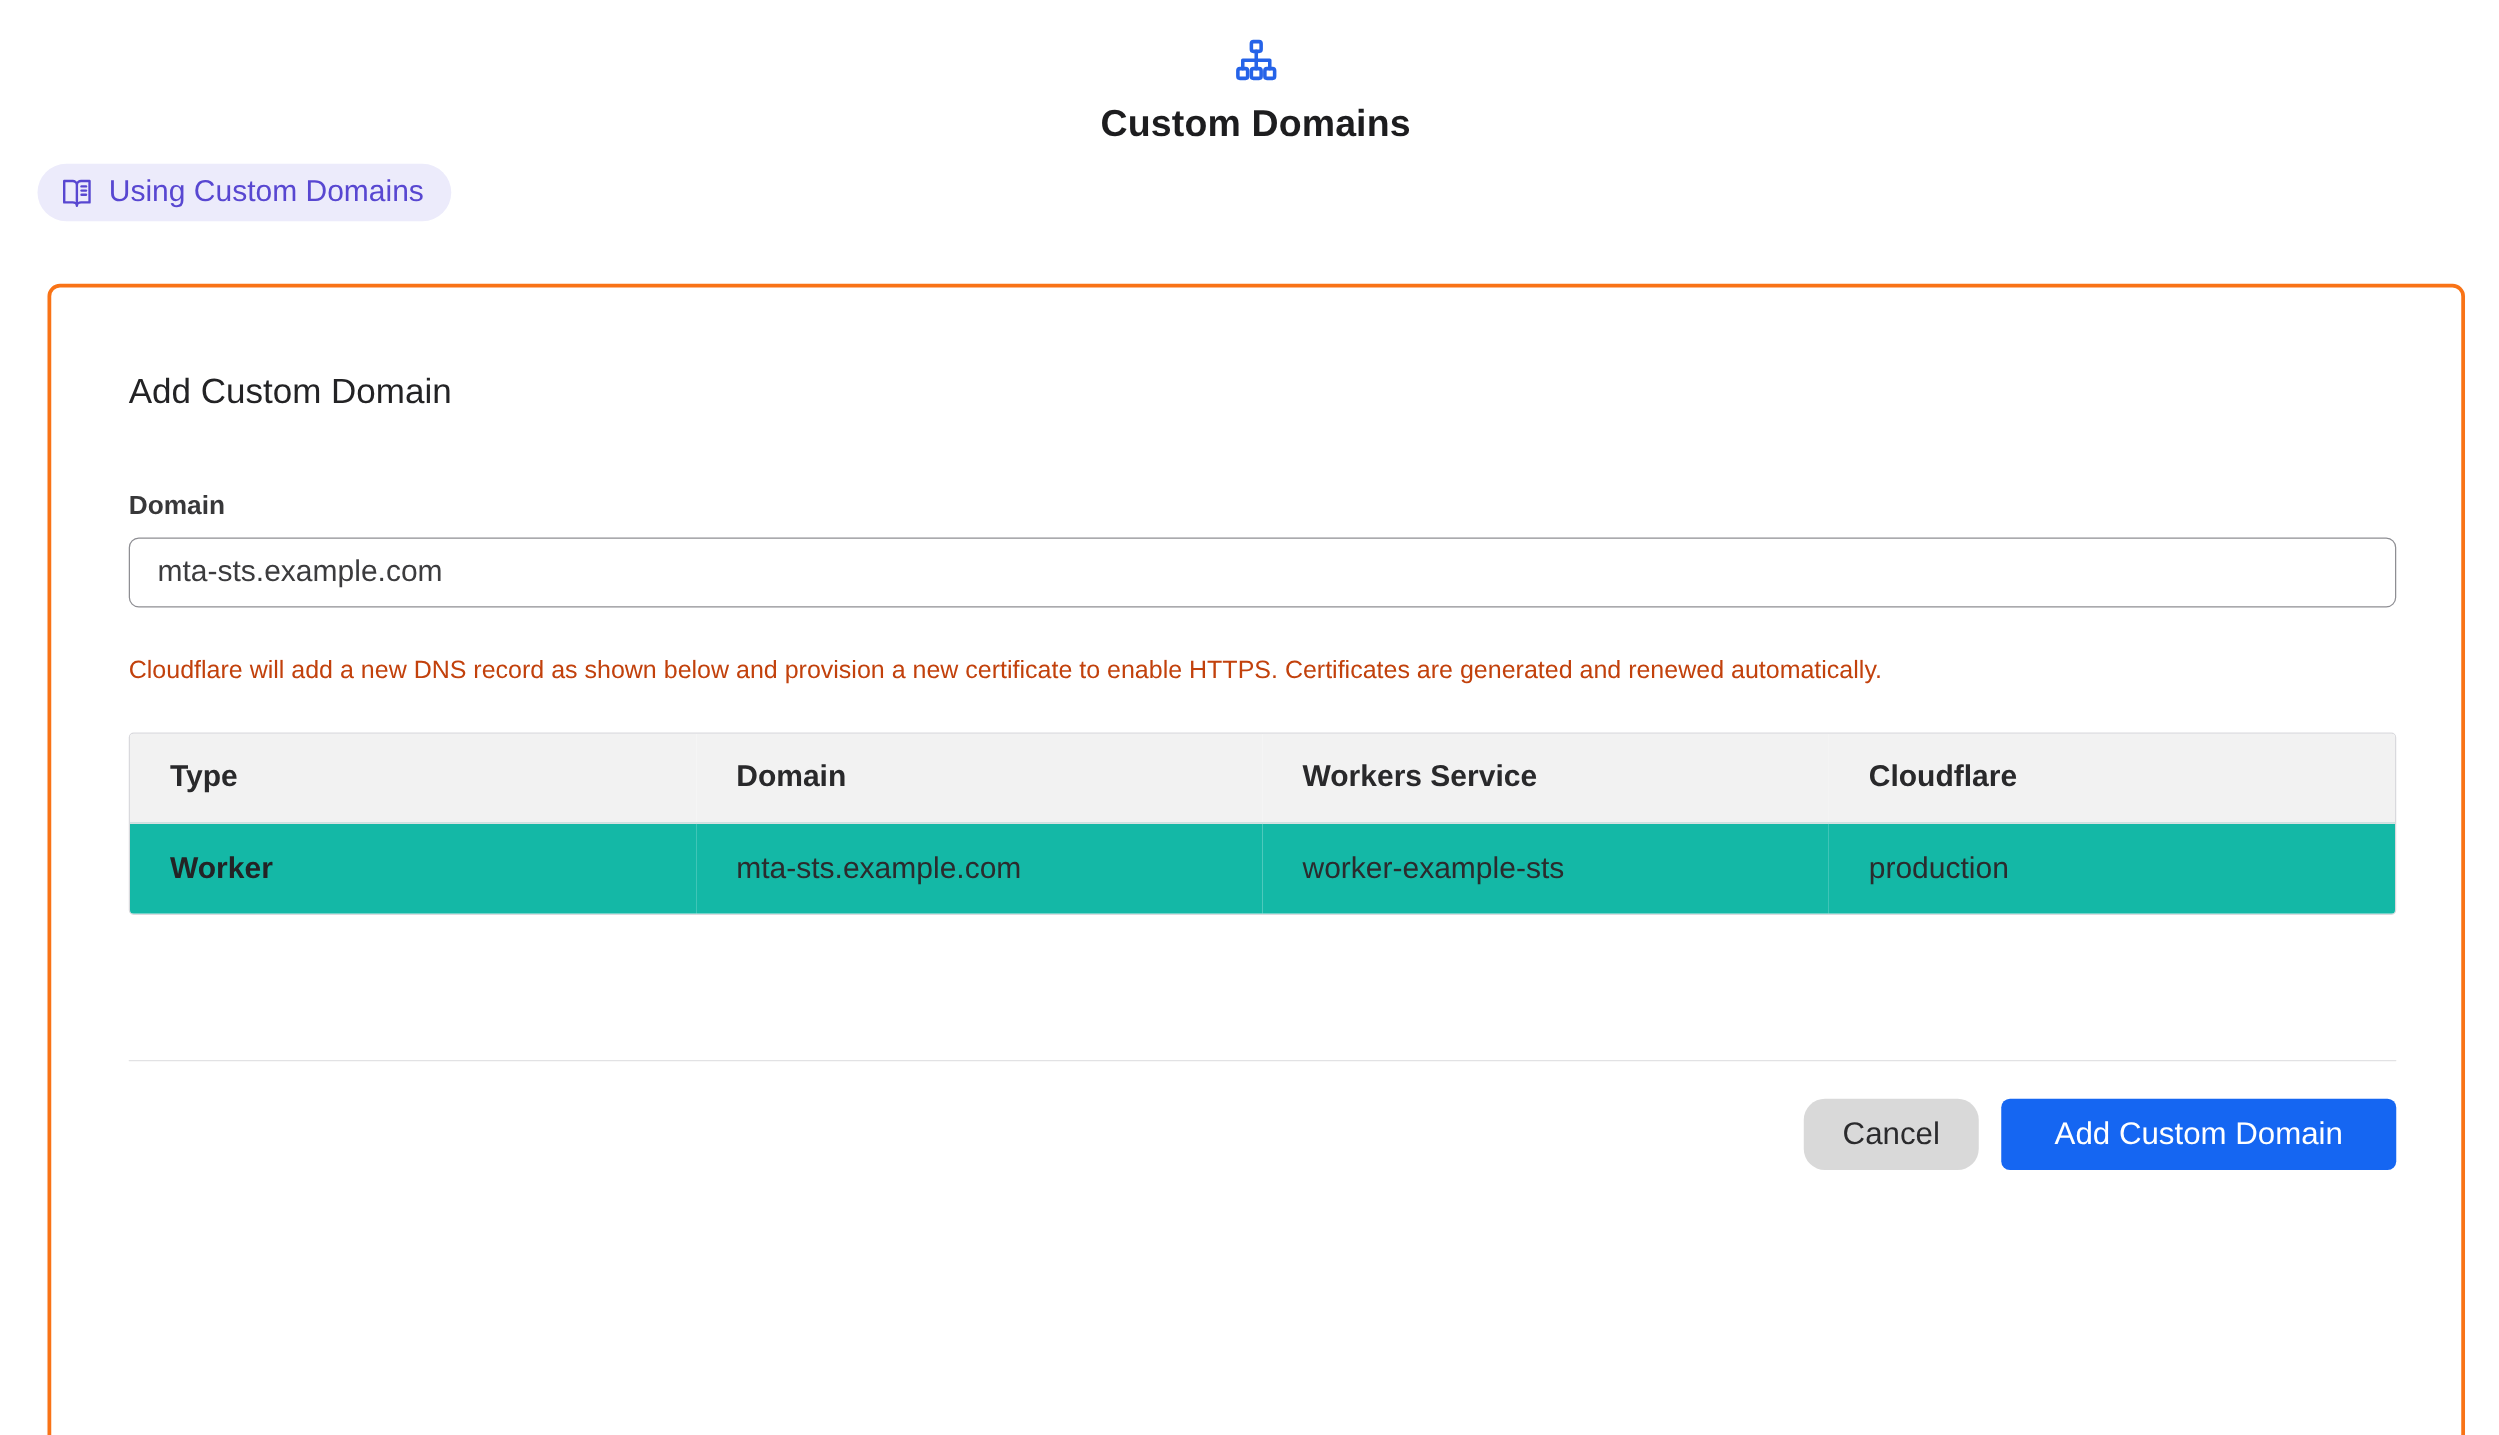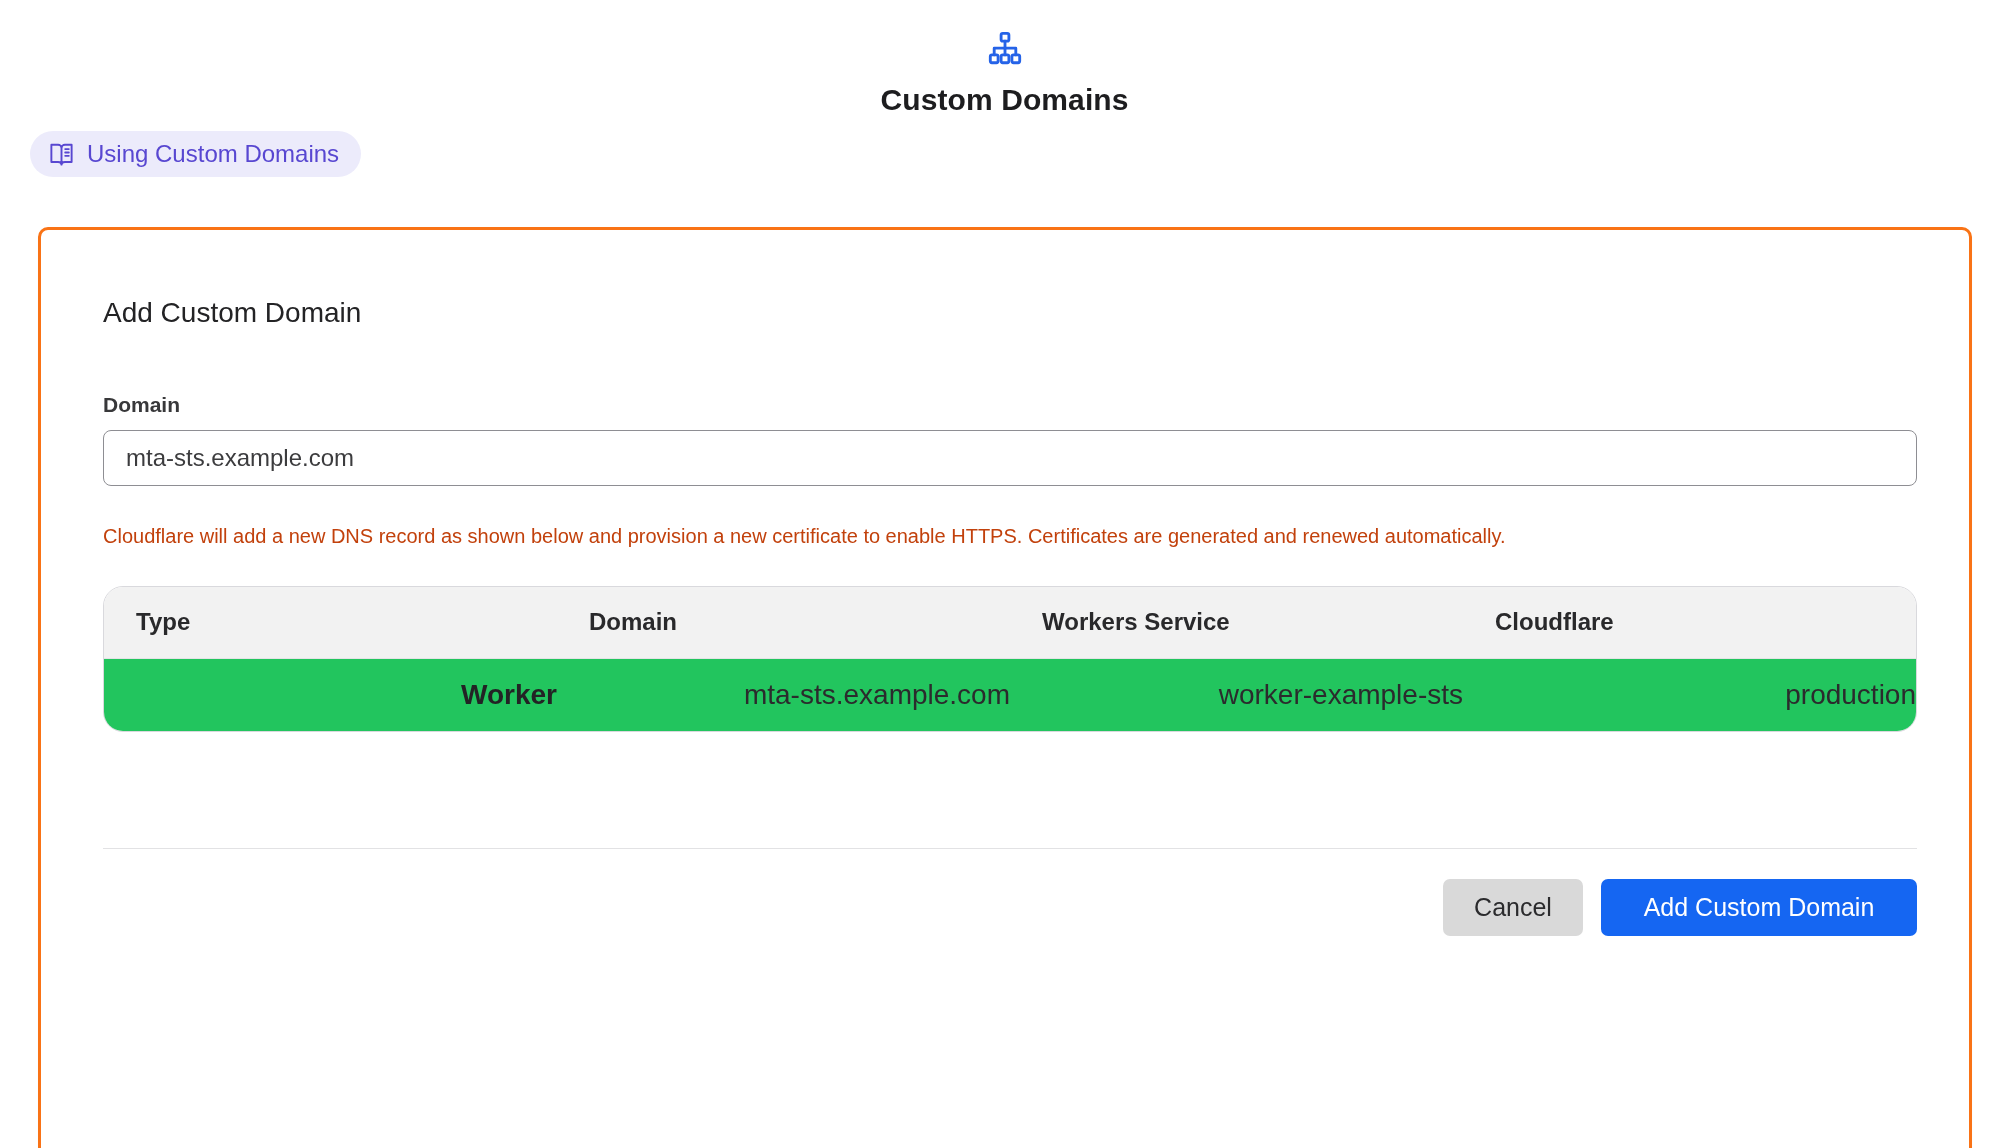--- a/index.html
+++ b/index.html
@@ -107,45 +107,44 @@
     color: #c2410c;
     line-height: 40px;
     max-width: 1450px;
   }
 
   
   .dns-table {
     margin-top: 30px;
     width: 100%;
     border: 1px solid #d9d9dd;
-    border-radius: 20px;
+    border-radius: 4px;
     overflow: hidden;
   }
   table {
     width: 100%;
     border-collapse: collapse;
     table-layout: fixed;
   }
   thead th {
     background: #f2f2f2;
     height: 71px;
     text-align: left;
     padding-left: 32px;
     font-size: 24px;
     font-weight: 600;
     color: #29292b;
     border-bottom: 1px solid #e4e4e6;
   }
   tbody td {
     height: 73px;
     padding-left: 32px;
-    font-size: 28px;
+    font-size: 24px;
     color: #2b2b2d;
-    background: #22c55e;
-    text-align: right;
+    background: #14b8a6;
   }
   tbody td:first-child { font-weight: 700; color: #232325; }
 
   
   .footer-divider {
     margin-top: 116px;
     border: none;
     border-top: 1px solid #e2e2e4;
   }
   .footer-actions {
@@ -162,20 +161,21 @@
     font-family: "Liberation Sans", "DejaVu Sans", sans-serif;
     font-size: 25px;
     cursor: pointer;
     padding: 0 34px;
   }
   .btn-cancel {
     background: #d9d9d9;
     color: #2b2b2d;
     width: 140px;
     padding: 0;
+    border-radius: 17px;
   }
   .btn-primary {
     background: #1566f2;
     color: #ffffff;
     width: 316px;
     padding: 0;
     font-weight: 400;
   }
 
   .icon { display: inline-flex; flex: none; }

